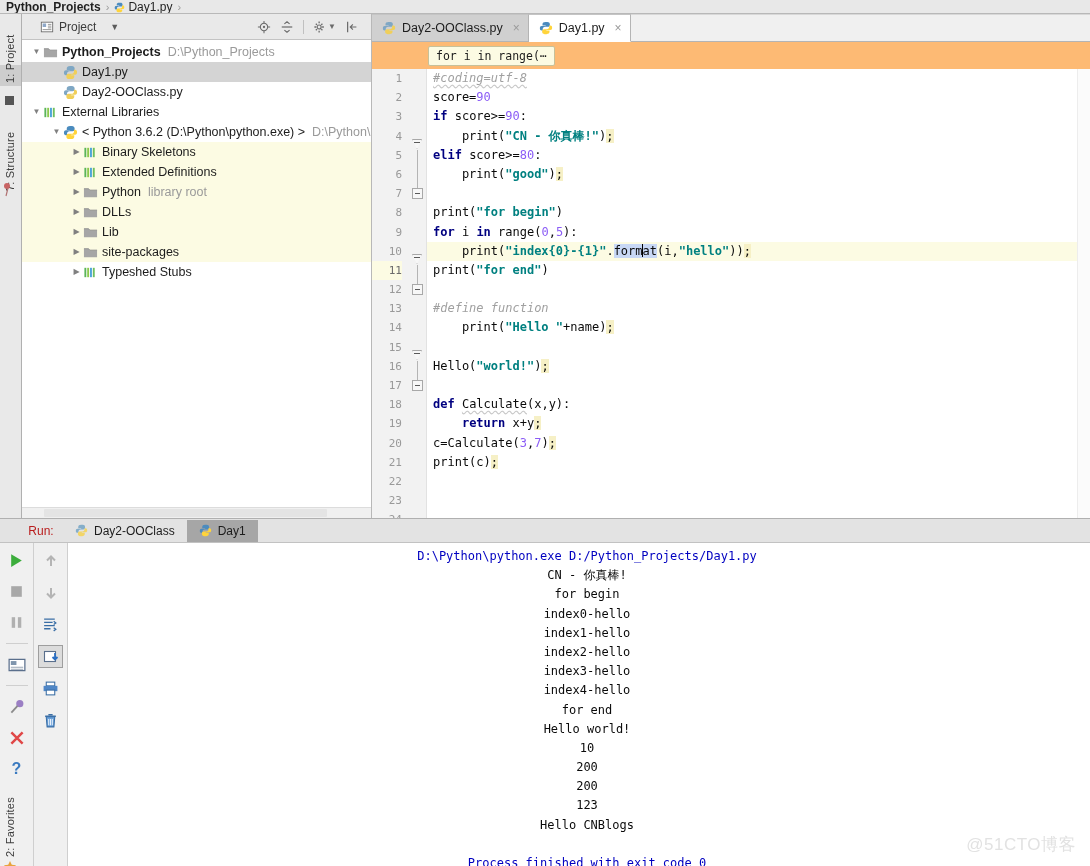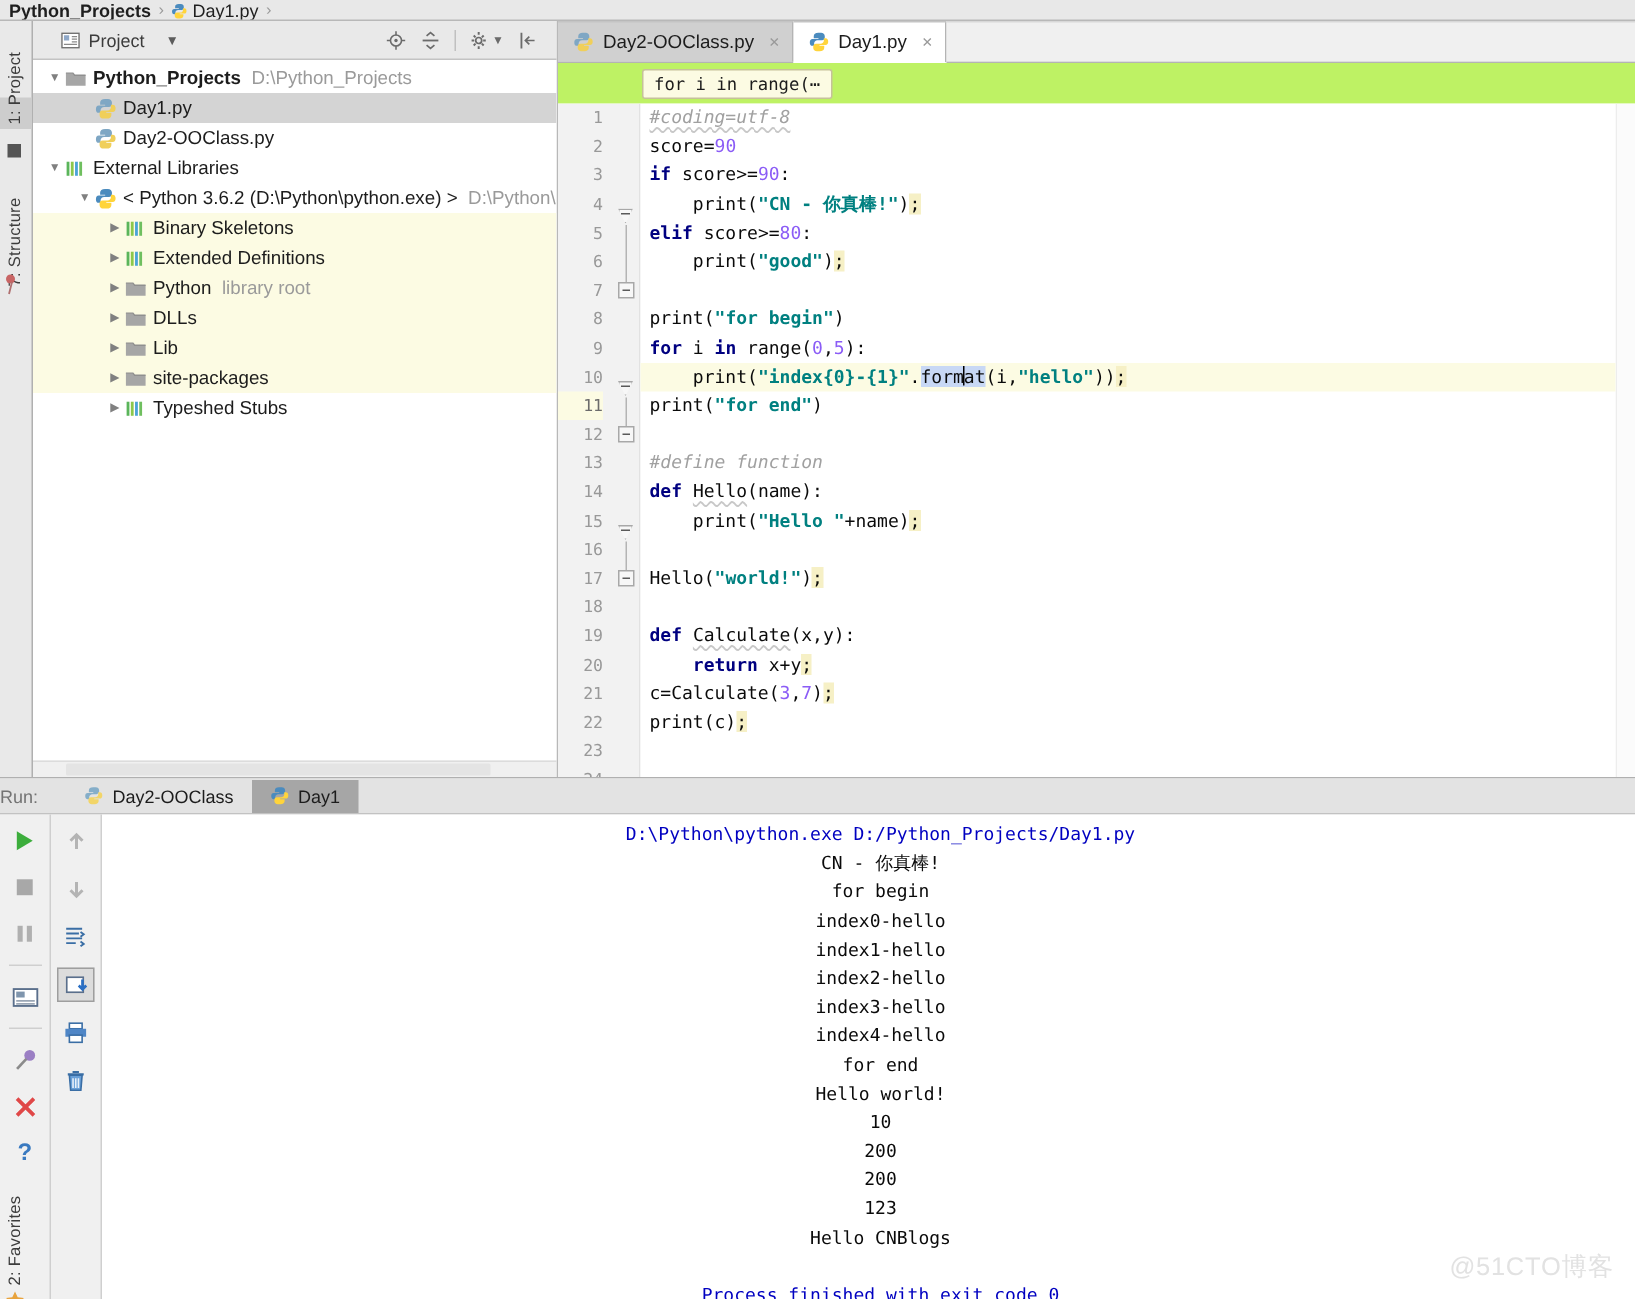--- a/index.html
+++ b/index.html
@@ -228,21 +228,21 @@
   }
   .etab .x {
     color: #9a9a9a;
     font-size: 12px;
     margin-left: 4px;
   }
   .tabbar-rest { flex: 1 1 auto; height: 26px; background: #f0f0f0; border-top:1px solid #d8d8d8;}
 
   .breadcrumbline {
     height: 27px;
-    background: #bef264;
+    background: #fdba74;
     display: flex;
     align-items: center;
     padding-left: 56px;
     flex: 0 0 auto;
   }
   .bc-chip {
     border: 1px solid #c6c19a;
     background: #fcfbe3;
     border-radius: 2px;
     padding: 2px 7px;
@@ -371,23 +371,25 @@
   .run-tabbar {
     height: 23px;
     background: #e3e3e3;
     display: flex;
     align-items: center;
     flex: 0 0 auto;
     border-bottom: 1px solid #c2c2c2;
   }
   .run-label {
     width: 44px;
+    text-align: center;
     font-size: 12px;
-    color: #737373;
+    color: #b91c1c;
     flex: 0 0 auto;
+    padding-left: 19px;
   }
   .rtab {
     height: 22px;
     display: flex;
     align-items: center;
     gap: 6px;
     padding: 0 12px;
     font-size: 12px;
     color: #1c1c1c;
     background: #e3e3e3;
@@ -760,21 +762,20 @@
           <div class="cl">    print(<span class="str">"CN - 你真棒!"</span>)<span class="semi">;</span></div>
           <div class="cl"><span class="kw">elif</span> score&gt;=<span class="num">80</span>:</div>
           <div class="cl">    print(<span class="str">"good"</span>)<span class="semi">;</span></div>
           <div class="cl"> </div>
           <div class="cl">print(<span class="str">"for begin"</span>)</div>
           <div class="cl"><span class="kw">for</span> i <span class="kw">in</span> range(<span class="num">0</span>,<span class="num">5</span>):</div>
           <div class="cl hl">    print(<span class="str">"index{0}-{1}"</span>.<span class="sel">form</span><span class="caret"></span><span class="sel">at</span>(i,<span class="str">"hello"</span>))<span class="semi">;</span></div>
           <div class="cl">print(<span class="str">"for end"</span>)</div>
           <div class="cl"> </div>
           <div class="cl"><span class="cmt">#define function</span></div>
-          <div class="cl"><span class="kw">def</span> <span class="wavy">Hello</span>(name):</div>
           <div class="cl">    print(<span class="str">"Hello "</span>+name)<span class="semi">;</span></div>
           <div class="cl"> </div>
           <div class="cl">Hello(<span class="str">"world!"</span>)<span class="semi">;</span></div>
           <div class="cl"> </div>
           <div class="cl"><span class="kw">def</span> <span class="wavy">Calculate</span>(x,y):</div>
           <div class="cl">    <span class="kw">return</span> x+y<span class="semi">;</span></div>
           <div class="cl">c=Calculate(<span class="num">3</span>,<span class="num">7</span>)<span class="semi">;</span></div>
           <div class="cl">print(c)<span class="semi">;</span></div>
           <div class="cl"> </div>
         </div>

